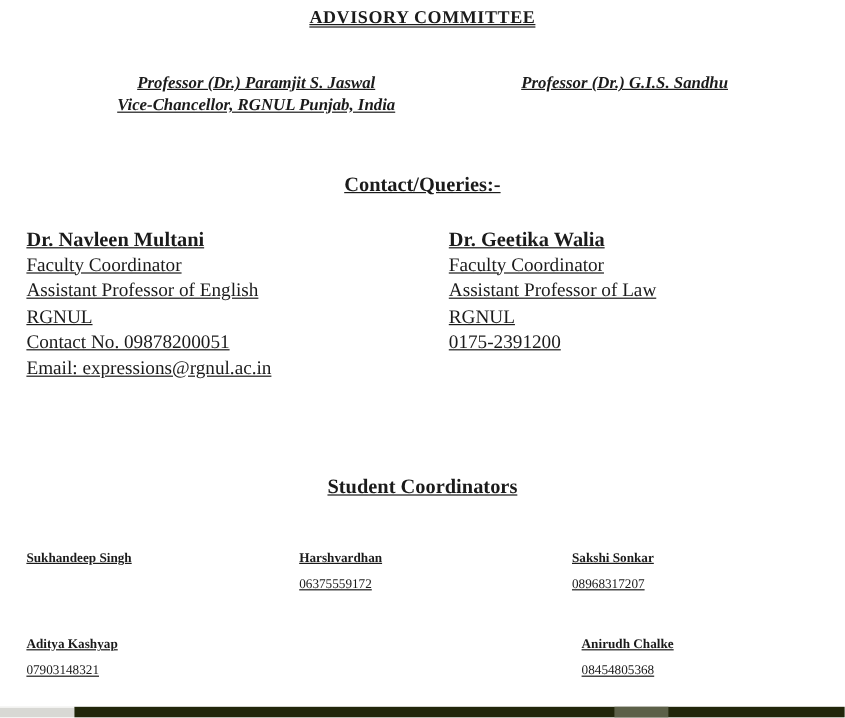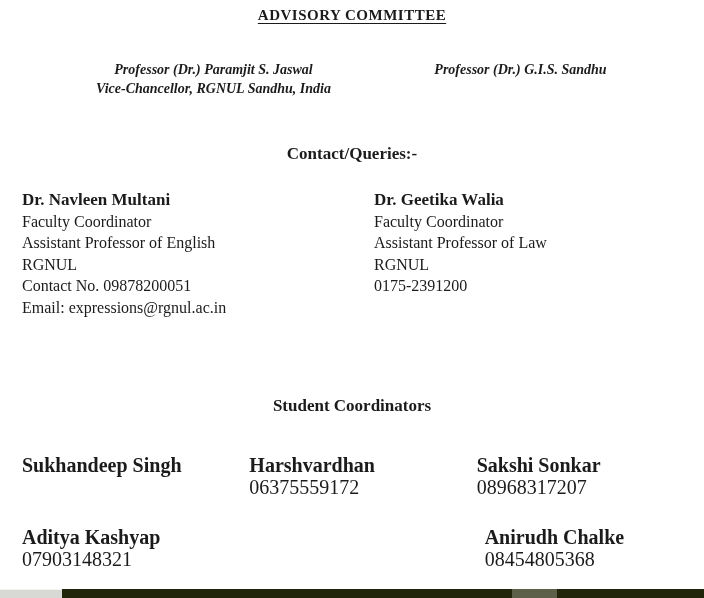--- a/index.html
+++ b/index.html
@@ -12,20 +12,21 @@
     background: #ffffff;
     overflow: hidden;
     font-family: "Liberation Serif", serif;
     color: #1b1b1b;
     position: relative;
   }
   .page {
     width: 704px;
     height: 589px;
     background: #ffffff;
+    text-decoration: underline;
   }
   .doc-title {
     margin: 0;
     padding-top: 7px;
     text-align: center;
     font-size: 15px;
     font-weight: bold;
     letter-spacing: 0.5px;
   }
   .doc-title span {
@@ -78,21 +79,21 @@
   }
   .students-row {
     display: flex;
   }
   .students-row + .students-row {
     margin-top: 28px;
     gap: 12px;
   }
   .student-cell {
     width: 237px;
-    font-size: 20px;
+    font-size: 11px;
     line-height: 22px;
   }
   .student-name {
     font-weight: bold;
   }
   .bottom-bar {
     position: absolute;
     left: 0;
     bottom: 0;
     width: 704px;
@@ -124,21 +125,21 @@
 </head>
 <body>
 
 <div class="page">
 
   <h1 class="doc-title"><span>ADVISORY COMMITTEE</span></h1>
 
   <div class="advisory-row">
     <div class="advisory-member">
       <div>Professor (Dr.) Paramjit S. Jaswal</div>
-      <div>Vice-Chancellor, RGNUL Sandhu, India</div>
+      <div>Vice-Chancellor, RGNUL Punjab, India</div>
     </div>
     <div class="advisory-member">
       <div>Professor (Dr.) G.I.S. Sandhu</div>
     </div>
   </div>
 
   <h2 class="section-heading contact-heading">Contact/Queries:-</h2>
 
   <div class="contacts-row">
     <div class="contact-block">

